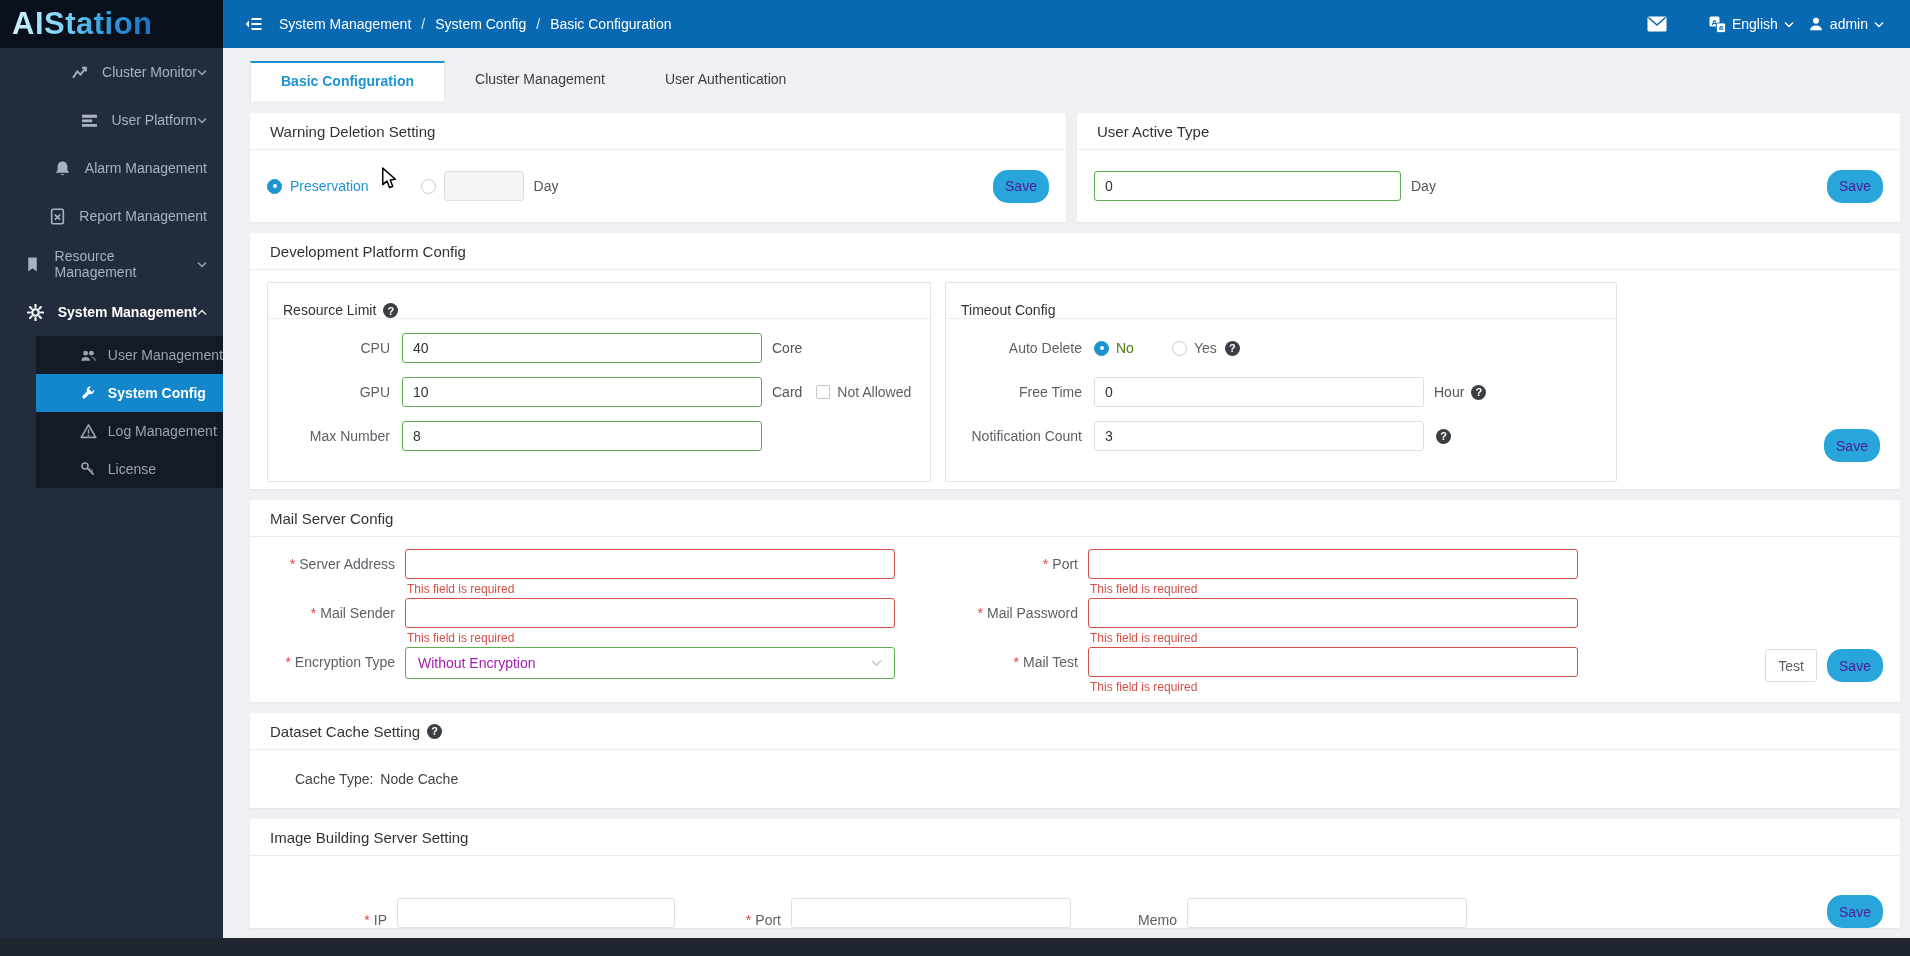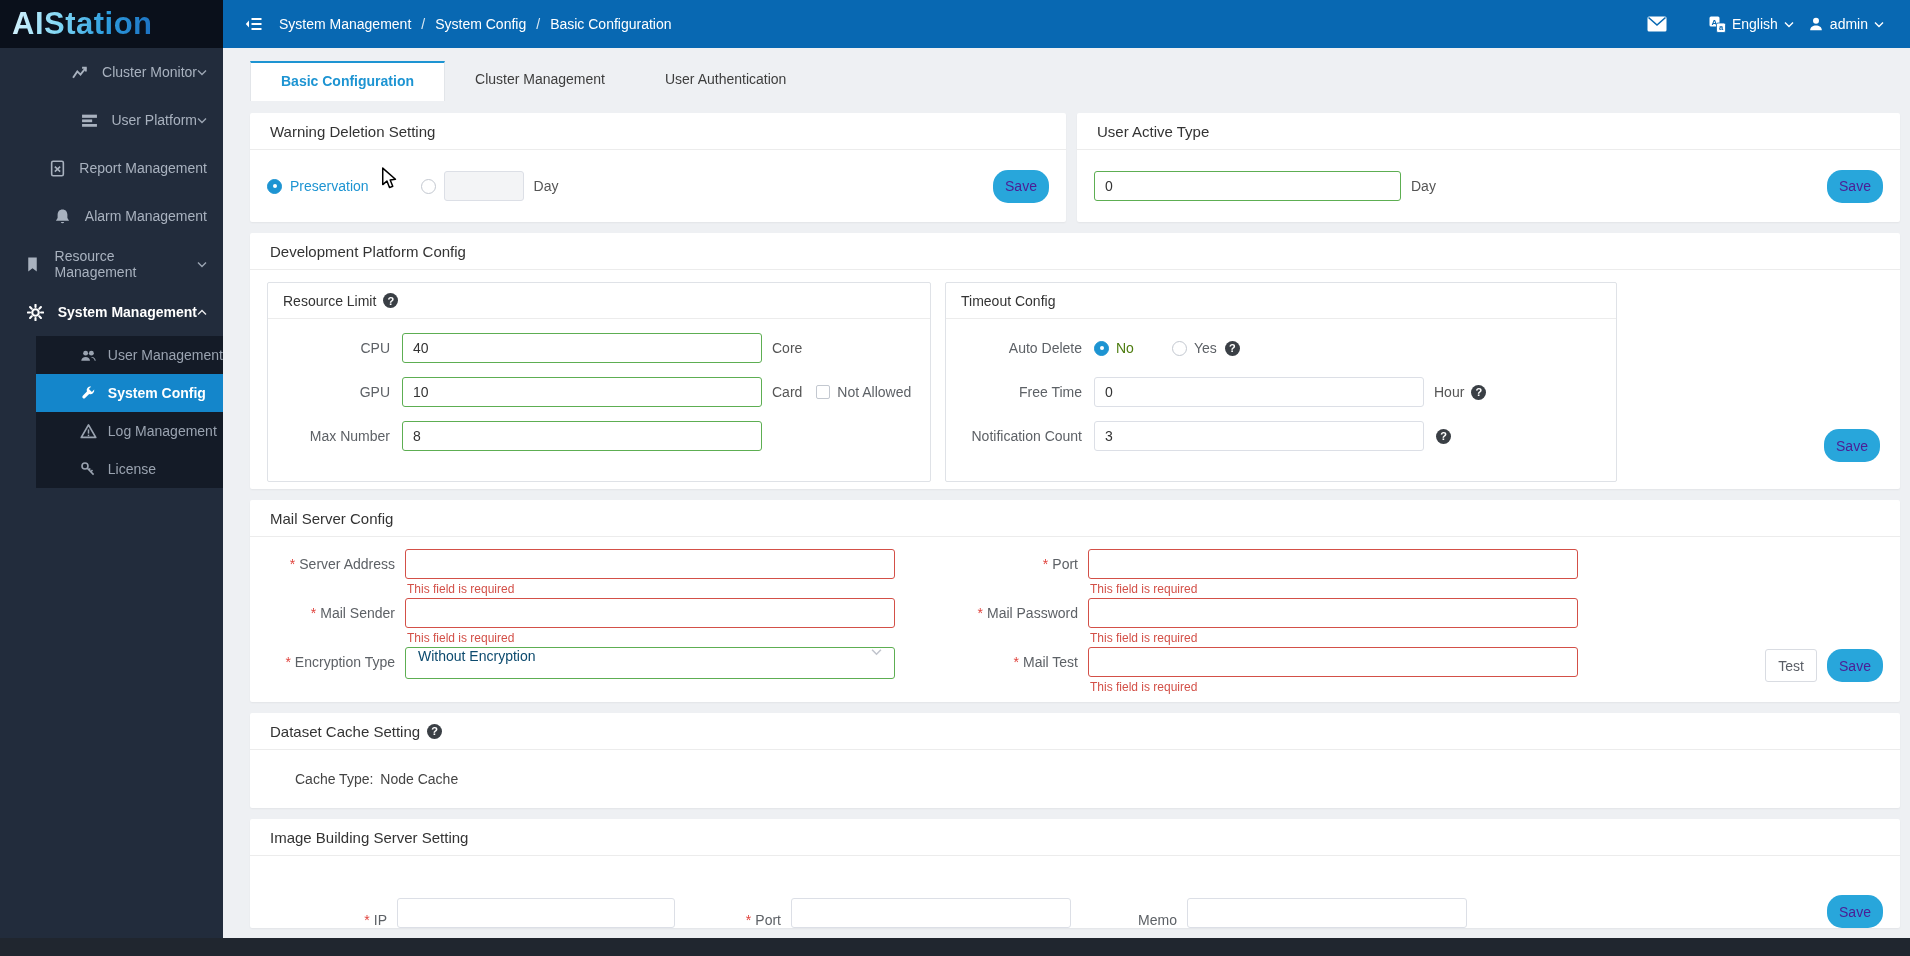--- a/index.html
+++ b/index.html
@@ -66,34 +66,34 @@
   .err { color:#d35048; font-size:12px; padding:3px 0 0 2px; height:19px; }
 
   .cursor-ghost { position:absolute; left:131px; top:17px; pointer-events:none; }
 
   
   .dev-body { padding:12px 17px 0 17px; position:relative; height:219px; }
   .boxes { display:flex; gap:14px; }
   .subbox { border:1px solid #dfe2e7; border-radius:2px; height:200px; background:#fff; }
   .subbox.rl { width:664px; }
   .subbox.tc { width:672px; }
-  .subbox-header { height:36px; display:flex; align-items:center; gap:7px; padding:0 15px; border-bottom:1px solid #ececec; font-size:14px; color:#333; }
+  .subbox-header { height:36px; display:flex; align-items:flex-end; gap:7px; padding:0 15px; border-bottom:1px solid #ececec; font-size:14px; color:#333; }
   .sb-row { display:flex; align-items:center; margin:14px 14px 0 0; height:30px; }
   .sb-label { width:122px; text-align:right; margin-right:12px; color:#5d6166; flex-shrink:0; }
   .sb-label.w140 { width:136px; }
   .dev-save { position:absolute; right:20px; bottom:27px; }
 
   
   .mail-body { padding:12px 17px 6px 17px; }
   .mrow { display:flex; align-items:flex-start; }
   .mlabel { width:128px; text-align:right; padding-top:7px; color:#5d6166; flex-shrink:0; }
   .mlabel2 { width:183px; text-align:right; padding-top:7px; color:#5d6166; flex-shrink:0; }
   .mfield { margin-left:10px; display:flex; flex-direction:column; }
   .mfield .inp, .select { width:490px; }
-  .select { height:32px; border:1px solid #5dae52; border-radius:3px; display:flex; align-items:flex-start; padding:0 12px; color:#0c4a6e; cursor:pointer; }
+  .select { height:32px; border:1px solid #5dae52; border-radius:3px; display:flex; align-items:center; padding:0 12px; color:#a21caf; cursor:pointer; }
   .select .sel-chev { margin-left:auto; }
   .mbtns { margin-left:auto; display:flex; gap:10px; margin-top:2px; }
 
   
   .ds-body { height:58px; display:flex; align-items:center; padding-left:45px; gap:7px; }
 
   
   .ib-body { height:72px; display:flex; align-items:flex-end; padding:0 17px; }
   .ib-label { text-align:right; color:#5d6166; flex-shrink:0; }
 
@@ -137,36 +137,36 @@
         <span>User Platform</span>
         <span class="chev">
           <svg width="10" height="7" viewBox="0 0 10 7">
               <polyline points="1,1.5 5,5.5 9,1.5" fill="none" stroke="currentColor" stroke-width="1.4"></polyline>
             </svg>
         </span>
       </div>
 
       <div class="side-item">
         <span class="icn">
+          <svg width="17" height="17" viewBox="0 0 16 16" fill="currentColor">
+              <path d="M8 1.3c-2.9 0-4.6 2.1-4.6 4.9v3.3L1.8 12h12.4l-1.6-2.5V6.2C12.6 3.4 10.9 1.3 8 1.3z"></path>
+              <path d="M6.4 13.2a1.7 1.7 0 0 0 3.2 0z"></path>
+            </svg>
+        </span>
+        <span>Alarm Management</span>
+      </div>
+
+      <div class="side-item">
+        <span class="icn">
           <svg width="17" height="17" viewBox="0 0 16 16">
               <rect x="2.5" y="1.2" width="11" height="13.6" rx="1.4" fill="none" stroke="currentColor" stroke-width="1.5"></rect>
               <path d="M5.5 6.2 L10.5 11 M10.5 6.2 L5.5 11" stroke="currentColor" stroke-width="1.5"></path>
             </svg>
         </span>
         <span>Report Management</span>
-      </div>
-
-      <div class="side-item">
-        <span class="icn">
-          <svg width="17" height="17" viewBox="0 0 16 16" fill="currentColor">
-              <path d="M8 1.3c-2.9 0-4.6 2.1-4.6 4.9v3.3L1.8 12h12.4l-1.6-2.5V6.2C12.6 3.4 10.9 1.3 8 1.3z"></path>
-              <path d="M6.4 13.2a1.7 1.7 0 0 0 3.2 0z"></path>
-            </svg>
-        </span>
-        <span>Alarm Management</span>
       </div>
 
       <div class="side-item">
         <span class="icn">
           <svg width="17" height="17" viewBox="0 0 16 16" fill="currentColor">
               <path d="M4 1.3h8v13.4l-4-3.1-4 3.1z"></path>
             </svg>
         </span>
         <span>Resource Management</span>
         <span class="chev">

